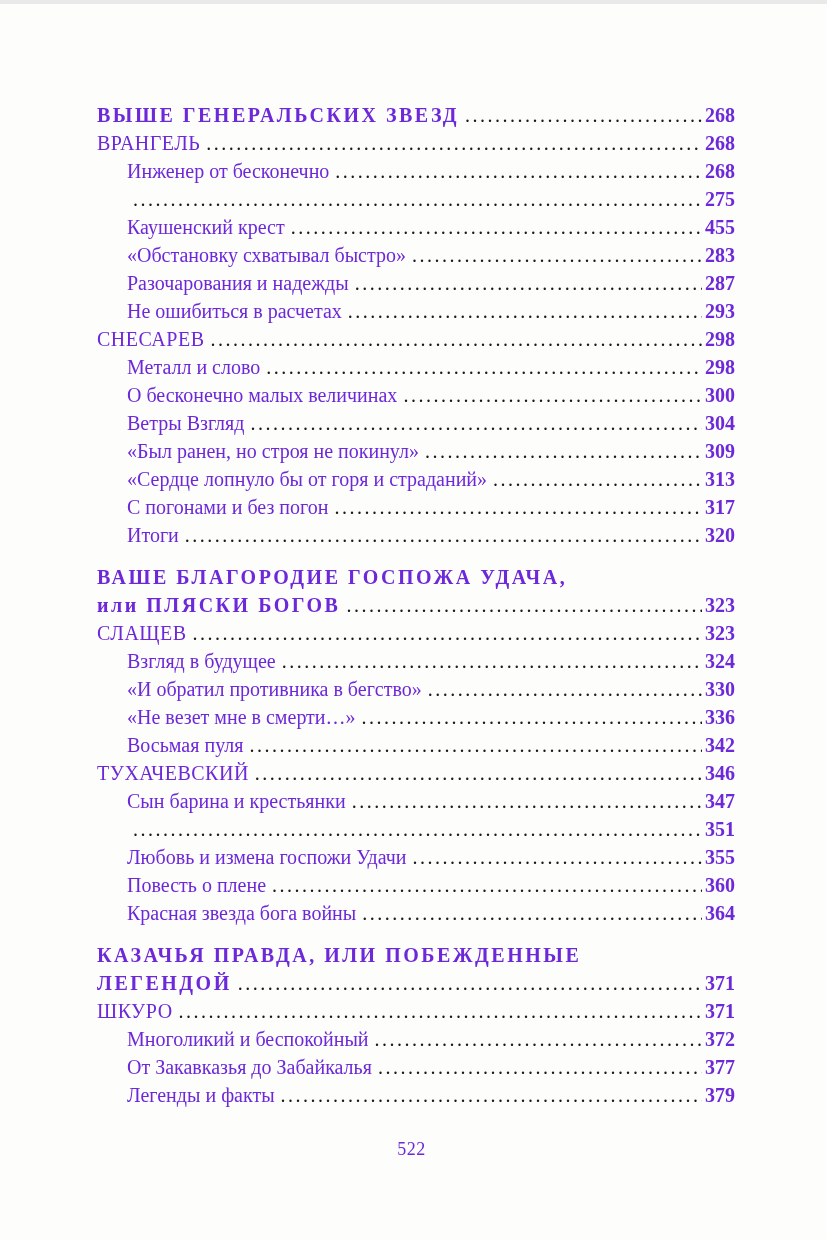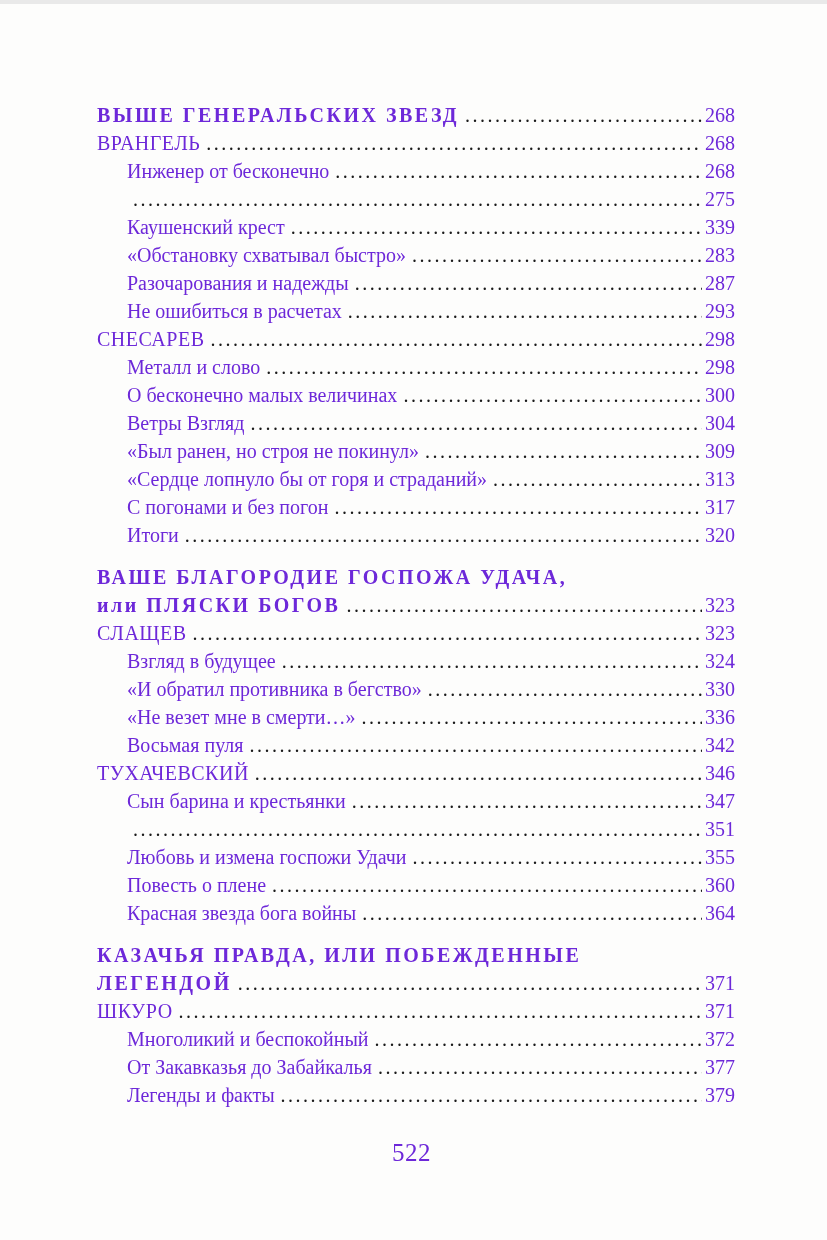--- a/index.html
+++ b/index.html
@@ -46,29 +46,29 @@
   }
   .leader::after {
     content: "....................................................................................................................................................................";
     letter-spacing: 2.5px;
     font-weight: normal;
     color: #1b1b1b;
   }
   .toc-page {
     flex: 0 0 auto;
     letter-spacing: 0;
-    font-weight: normal;
+    font-weight: bold;
   }
   .page-footer {
     position: absolute;
     left: 0;
     right: 4px;
     top: 1135px;
     text-align: center;
-    font-size: 25px;
+    font-size: 18px;
     letter-spacing: 0.5px;
   }
 </style>
 </head>
 <body>
 
 <div class="book-page">
   <div class="toc">
     <div class="toc-list">
         <div class="toc-entry level-part">
@@ -95,21 +95,21 @@
         <div class="toc-entry level-section">
           <div class="toc-line with-leader">
             <span class="leader"></span>
             <span class="toc-page">275</span>
           </div>
         </div>
         <div class="toc-entry level-section">
           <div class="toc-line with-leader">
             <span class="toc-title">Каушенский крест</span>
             <span class="leader"></span>
-            <span class="toc-page">339</span>
+            <span class="toc-page">455</span>
           </div>
         </div>
         <div class="toc-entry level-section">
           <div class="toc-line with-leader">
             <span class="toc-title">«Обстановку схватывал быстро»</span>
             <span class="leader"></span>
             <span class="toc-page">283</span>
           </div>
         </div>
         <div class="toc-entry level-section">

